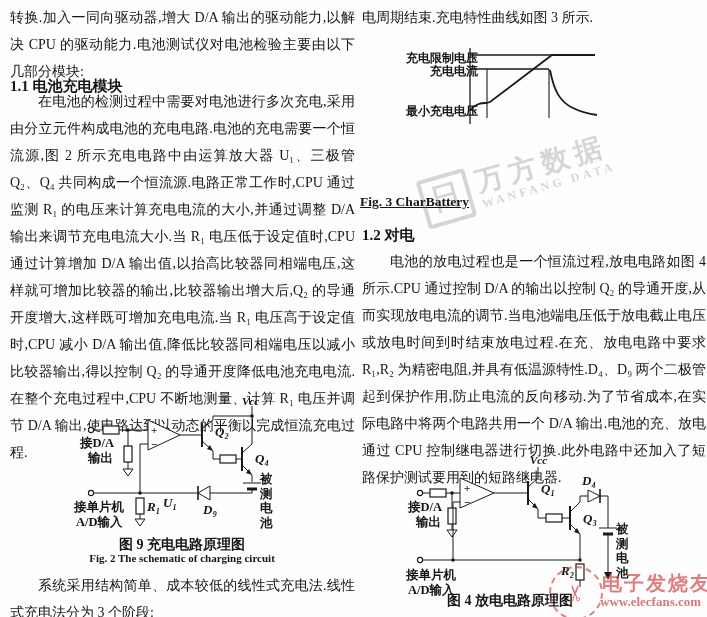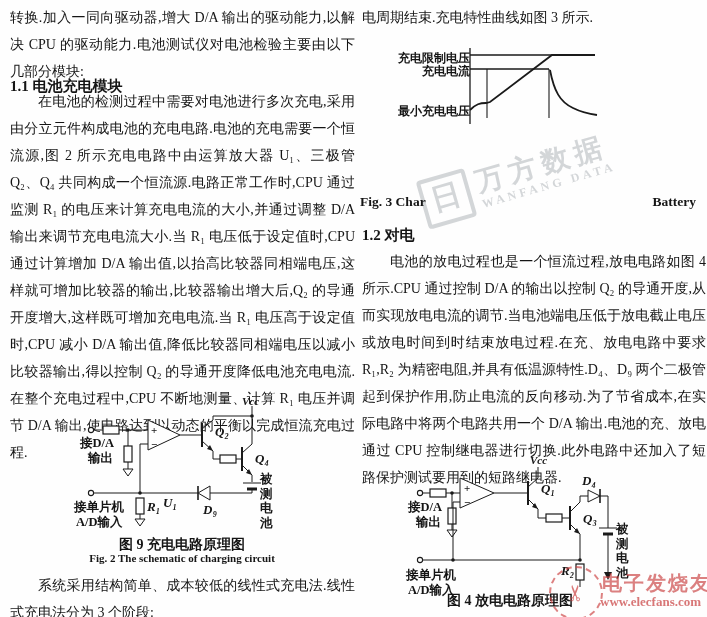--- a/index.html
+++ b/index.html
@@ -13,21 +13,21 @@
   .indent{text-indent:2em;}
   .heading{font-size:15px;font-weight:bold;}
   .cap-zh{font-size:14px;font-weight:bold;text-align:center;}
   .cap-en{font-size:11px;font-weight:bold;text-align:center;}
   .fig{position:absolute;}
   .fig svg{position:absolute;left:0;top:0;}
   .flabel{position:absolute;font-size:12.5px;font-weight:600;line-height:14px;white-space:nowrap;}
   .ref{font-style:italic;font-weight:bold;font-size:13px;}
   .vert{width:15px;word-break:break-all;white-space:normal;line-height:14.5px;font-size:12.5px;font-weight:600;}
   .sign{font-size:11px;font-weight:bold;line-height:10px;}
-  .chartlabel{position:absolute;left:4px;width:81px;text-align:right;font-size:12px;font-weight:600;white-space:nowrap;}
+  .chartlabel{position:absolute;left:12px;width:81px;text-align:right;font-size:12px;font-weight:600;white-space:nowrap;}
   
   .wanfang{
     position:absolute;left:418px;top:124px;width:230px;height:100px;
     transform:rotate(-16deg);opacity:.42;color:#9aa0a6;
     display:flex;align-items:center;gap:8px;pointer-events:none;
   }
   .wf-logo{
     width:42px;height:42px;border:4px solid #9aa0a6;border-radius:4px;
     font-size:30px;line-height:38px;text-align:center;font-weight:bold;flex:0 0 auto;
   }
@@ -41,21 +41,21 @@
   }
   .ef-scissors{font-size:22px;color:rgba(205,70,70,.85);transform:rotate(-90deg);}
   .ef-zh{
     position:absolute;left:602px;top:570px;font-size:20px;font-weight:bold;
     letter-spacing:2px;color:rgba(200,60,60,.65);white-space:nowrap;
   }
   .ef-url{
     position:absolute;left:600px;top:594px;font-size:13px;font-weight:bold;
     color:rgba(200,60,60,.7);white-space:nowrap;
   }
-  .figcap3{position:absolute;left:360px;top:194px;width:336px;display:flex;justify-content:space-between;}
+  .figcap3{position:absolute;left:360px;top:194px;width:336px;display:flex;text-decoration:underline;}
   .figcap3 span{font-size:13.5px;font-weight:bold;}
   svg line, svg path, svg polyline{stroke:#1a1a1a;fill:none;}
   svg polygon.hollow{fill:#fefefe;stroke:#1a1a1a;}
   svg polygon.solid{fill:#1a1a1a;stroke:none;}
   svg rect.res{fill:#fefefe;stroke:#1a1a1a;stroke-width:1.2;}
   svg circle.term{fill:#fefefe;stroke:#1a1a1a;stroke-width:1.1;}
   svg circle.node{fill:#1a1a1a;stroke:none;}
 </style>
 </head>
 <body>

